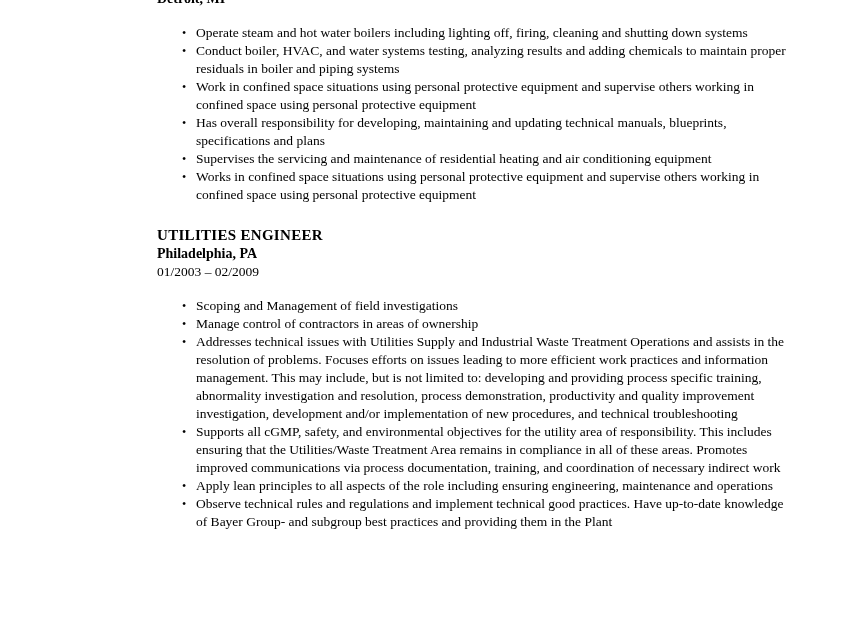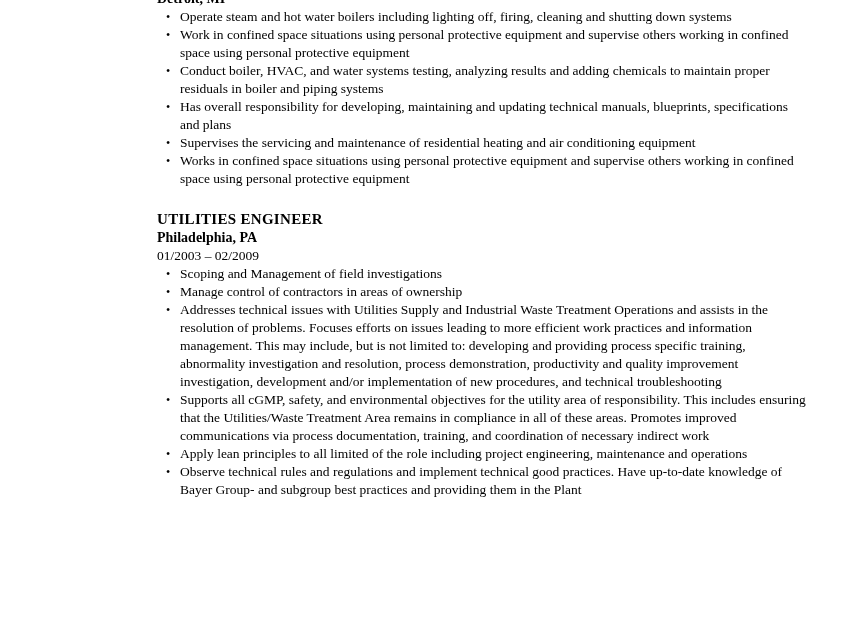--- a/index.html
+++ b/index.html
@@ -34,21 +34,21 @@
   .job-location {
     font-weight: bold;
     font-size: 14px;
     line-height: 18px;
   }
   .job-dates {
     font-size: 13.5px;
     line-height: 18px;
   }
   ul.duty-list {
-    margin: 0;
+    margin: 16px;
     padding: 0 0 0 23px;
     list-style: none;
   }
   ul.duty-list li {
     font-size: 13.5px;
     line-height: 18px;
     position: relative;
   }
   ul.duty-list li::before {
     content: "\2022";
@@ -60,35 +60,35 @@
 </style>
 </head>
 <body>
 
 <div class="resume-content">
 
   <div class="job-section">
     <div class="job-location">Detroit, MI</div>
     <ul class="duty-list">
       <li>Operate steam and hot water boilers including lighting off, firing, cleaning and shutting down systems</li>
+      <li>Conduct boiler, HVAC, and water systems testing, analyzing results and adding chemicals to maintain proper residuals in boiler and piping systems</li>
       <li>Work in confined space situations using personal protective equipment and supervise others working in confined space using personal protective equipment</li>
-      <li>Conduct boiler, HVAC, and water systems testing, analyzing results and adding chemicals to maintain proper residuals in boiler and piping systems</li>
       <li>Has overall responsibility for developing, maintaining and updating technical manuals, blueprints, specifications and plans</li>
       <li>Supervises the servicing and maintenance of residential heating and air conditioning equipment</li>
       <li>Works in confined space situations using personal protective equipment and supervise others working in confined space using personal protective equipment</li>
     </ul>
   </div>
 
   <div class="job-section">
     <div class="job-title">UTILITIES ENGINEER</div>
     <div class="job-location">Philadelphia, PA</div>
     <div class="job-dates">01/2003 – 02/2009</div>
     <ul class="duty-list">
       <li>Scoping and Management of field investigations</li>
       <li>Manage control of contractors in areas of ownership</li>
       <li>Addresses technical issues with Utilities Supply and Industrial Waste Treatment Operations and assists in the resolution of problems. Focuses efforts on issues leading to more efficient work practices and information management. This may include, but is not limited to: developing and providing process specific training, abnormality investigation and resolution, process demonstration, productivity and quality improvement investigation, development and/or implementation of new procedures, and technical troubleshooting</li>
       <li>Supports all cGMP, safety, and environmental objectives for the utility area of responsibility. This includes ensuring that the Utilities/Waste Treatment Area remains in compliance in all of these areas. Promotes improved communications via process documentation, training, and coordination of necessary indirect work</li>
-      <li>Apply lean principles to all limited of the role including project engineering, maintenance and operations</li>
+      <li>Apply lean principles to all aspects of the role including ensuring engineering, maintenance and operations</li>
       <li>Observe technical rules and regulations and implement technical good practices. Have up-to-date knowledge of Bayer Group- and subgroup best practices and providing them in the Plant</li>
     </ul>
   </div>
 
 </div>
 
 </body></html>

